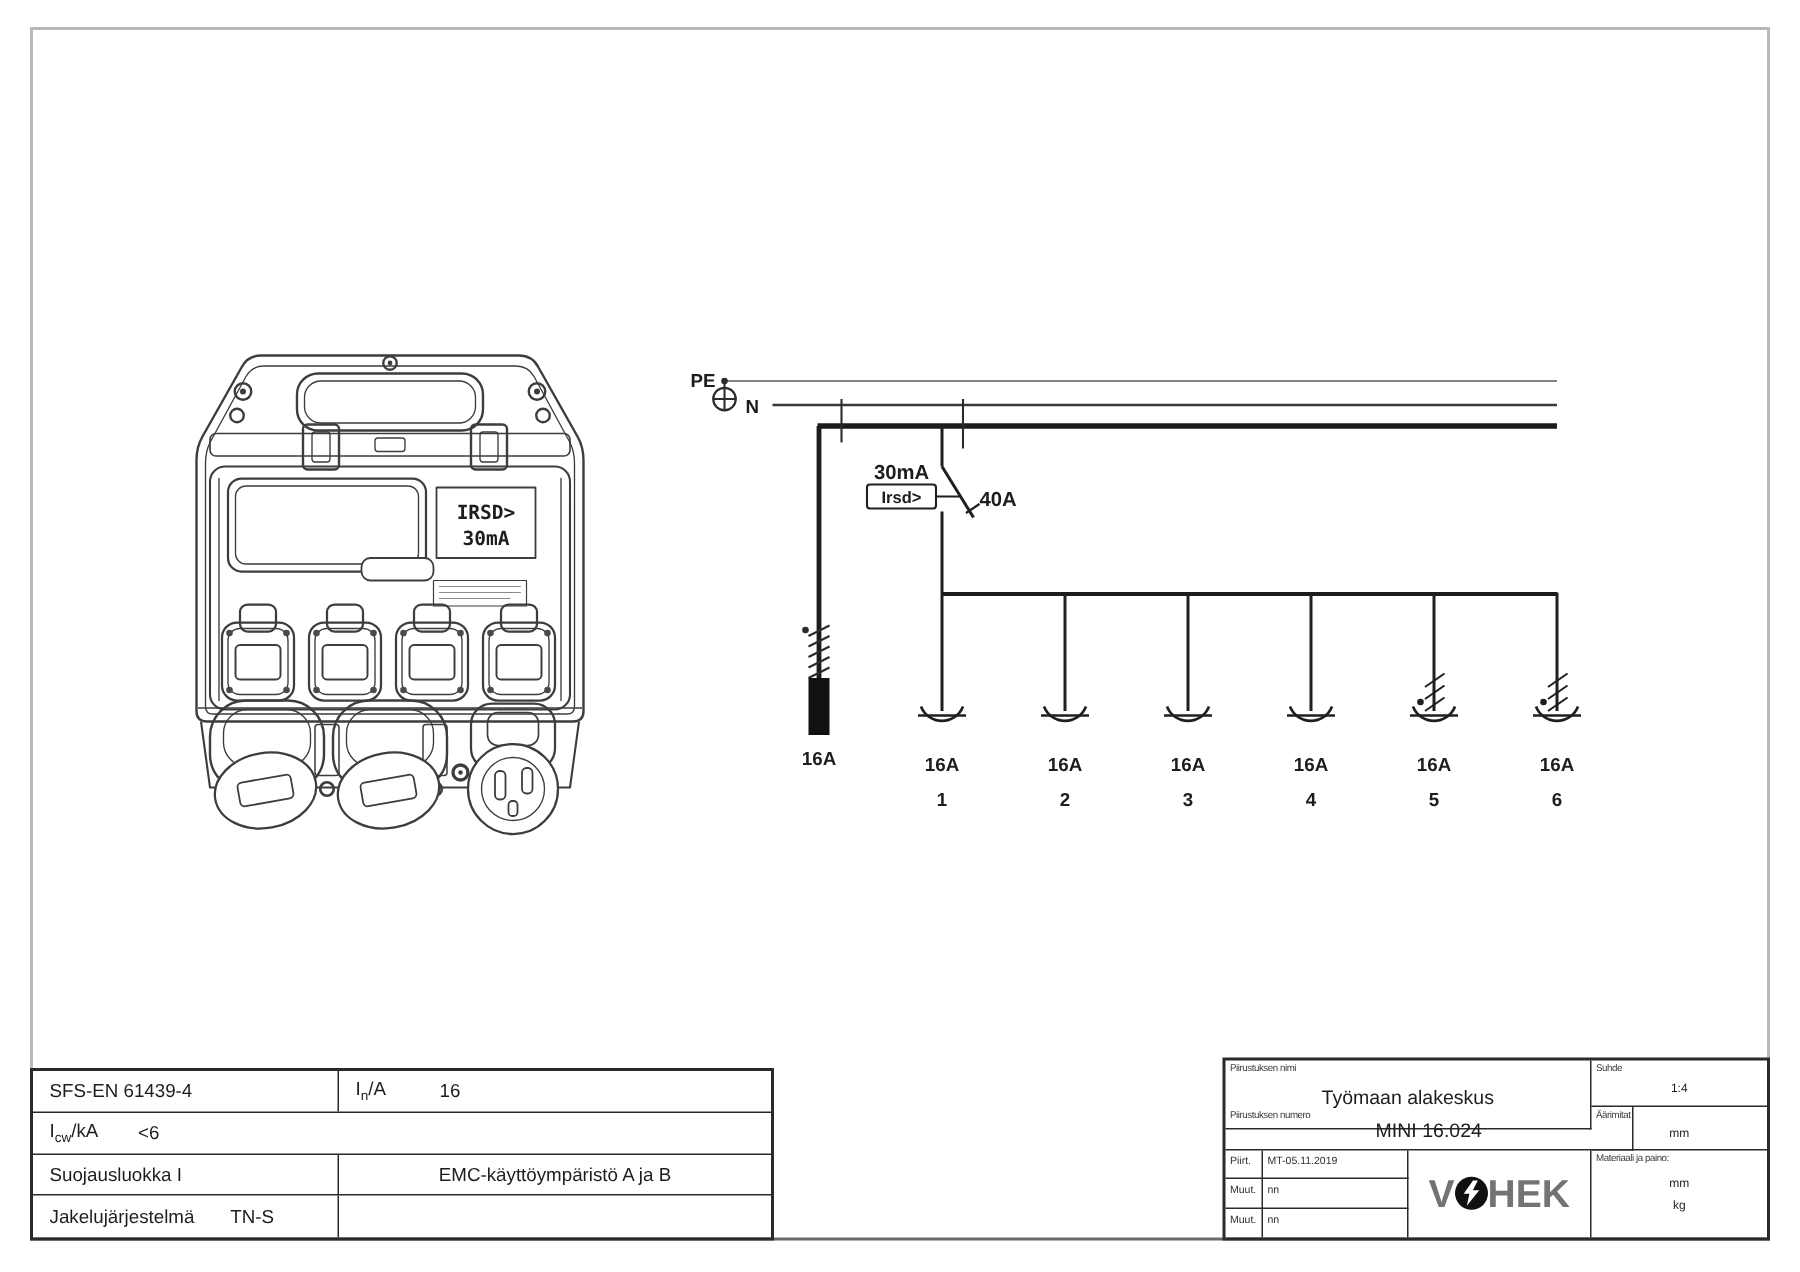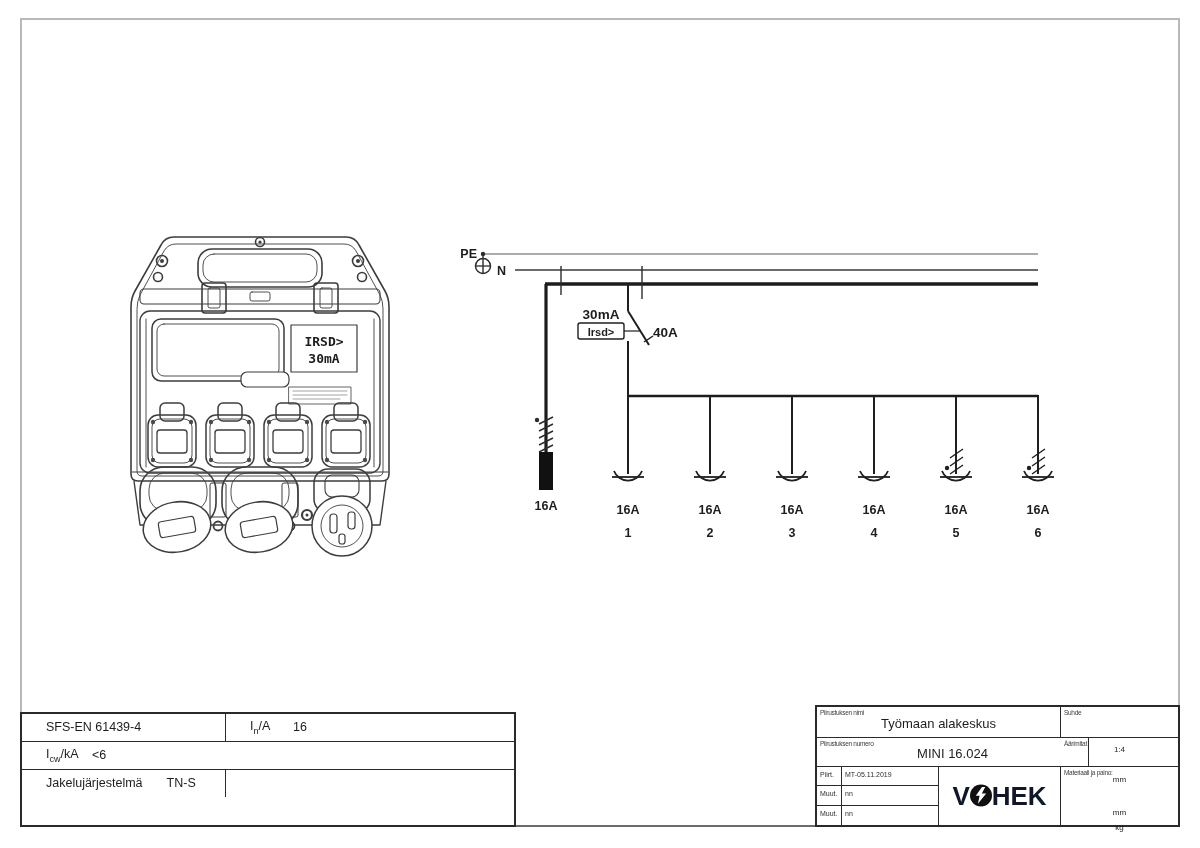--- a/index.html
+++ b/index.html
@@ -7,40 +7,40 @@
   .sheet-border{position:absolute;left:20px;top:18px;width:1160px;height:809px;box-sizing:border-box;
     border:2px solid #b9b9b9;border-bottom-color:#6b6b6b;}
   svg text{font-family:"Liberation Sans",sans-serif;fill:#1d1d1d;}
   .t-bold{font-weight:bold;}
 
   
   .spec{position:absolute;left:20px;top:712px;width:496px;height:115px;box-sizing:border-box;
     border:2px solid #2a2a2a;font-size:12.5px;}
   .spec-row{display:flex;height:27.75px;box-sizing:border-box;border-bottom:1.5px solid #2a2a2a;}
   .spec-row:last-child{border-bottom:none;}
-  .spec-cell{position:relative;box-sizing:border-box;border-right:1.5px solid #2a2a2a;display:flex;align-items:center;padding-left:24px;}
+  .spec-cell{position:relative;box-sizing:border-box;border-right:1.5px solid #2a2a2a;display:flex;align-items:center;padding-left:11px;}
   .spec-cell:last-child{border-right:none;}
   .sc1{width:204px;flex:none;}
   .sc2{width:127px;flex:none;align-items:center;}
   .sc3{flex:1;}
   .spec-val{position:absolute;top:50%;transform:translateY(-50%);}
   sub{font-size:9px;}
 
   
   .tb{position:absolute;left:815px;top:705px;width:365px;height:122px;box-sizing:border-box;
     border:2px solid #2a2a2a;}
   .tb-cell{position:absolute;box-sizing:border-box;}
   .tb-small{font-size:6.5px;color:#3c3c3c;position:absolute;left:3px;top:2px;letter-spacing:-0.3px;}
   .tb-main{font-size:13px;text-align:center;width:100%;position:absolute;top:50%;transform:translateY(-38%);}
-  .tb-tiny{font-size:8px;text-align:center;width:100%;position:absolute;margin-top:24px;}
+  .tb-tiny{font-size:8px;text-align:center;width:100%;position:absolute;}
   .br{border-right:1.5px solid #2a2a2a;}
   .bb{border-bottom:1.5px solid #2a2a2a;}
   .tb-rowlab{font-size:7px;position:absolute;left:3px;top:4px;color:#2e2e2e;}
   .logo{position:absolute;width:100%;top:50%;transform:translateY(-50%);text-align:center;
-    font-weight:900;font-size:26px;letter-spacing:0px;color:#0f172a;white-space:nowrap;}
+    font-weight:900;font-size:26px;letter-spacing:0px;color:#737373;white-space:nowrap;}
   .logo svg{vertical-align:-3px;margin:0 -1px;}
 </style>
 </head>
 <body>
 
 <div class="sheet-border"></div>
 
 <svg style="position:absolute;left:110px;top:225px;" width="300" height="350" viewBox="0 0 300 350">
   <g fill="none" stroke="#3d3d3d" stroke-width="1.6" stroke-linejoin="round" stroke-linecap="round">
     <path d="M21,82 Q21,73 25,66 L51,20 Q55,12 64,12 L236,12 Q245,12 249,20 L275,66 Q279,73 279,82 L279,249 Q279,256 272,256 L28,256 Q21,256 21,249 Z"></path>
@@ -266,29 +266,37 @@
     </div>
   </div>
   <div class="spec-row">
     <div class="spec-cell sc2">
       <span><span>I</span><sub>cw</sub><span>/kA</span></span>
       <span class="spec-val" style="left:70px;">&lt;6</span>
     </div>
   </div>
   <div class="spec-row">
     <div class="spec-cell sc1">
+        <span>Suojausluokka I</span>
+      </div>
+    <div class="spec-cell sc3" style="justify-content:center;padding-left:0;">
+        <span>EMC-käyttöympäristö A ja B</span>
+      </div>
+  </div>
+  <div class="spec-row">
+    <div class="spec-cell sc1">
       <span>Jakelujärjestelmä</span>
       <span style="margin-left:24px;">TN-S</span>
     </div>
     <div class="spec-cell sc3"></div>
   </div>
 </div>
 
 <div class="tb">
-  <div class="tb-cell br bb" style="left:0;top:0;width:244px;height:31px;">
+  <div class="tb-cell br bb" style="left:0;top:0;width:244px;height:46px;">
     <span class="tb-small">Piirustuksen nimi</span>
     <div class="tb-main">Työmaan alakeskus</div>
   </div>
   <div class="tb-cell br bb" style="left:0;top:31px;width:272px;height:29px;">
     <span class="tb-small">Piirustuksen numero</span>
     <div class="tb-main">MINI 16.024</div>
   </div>
 
   <div class="tb-cell br bb" style="left:0;top:60px;width:25px;height:19.3px;">
     <span class="tb-rowlab">Piirt.</span>

